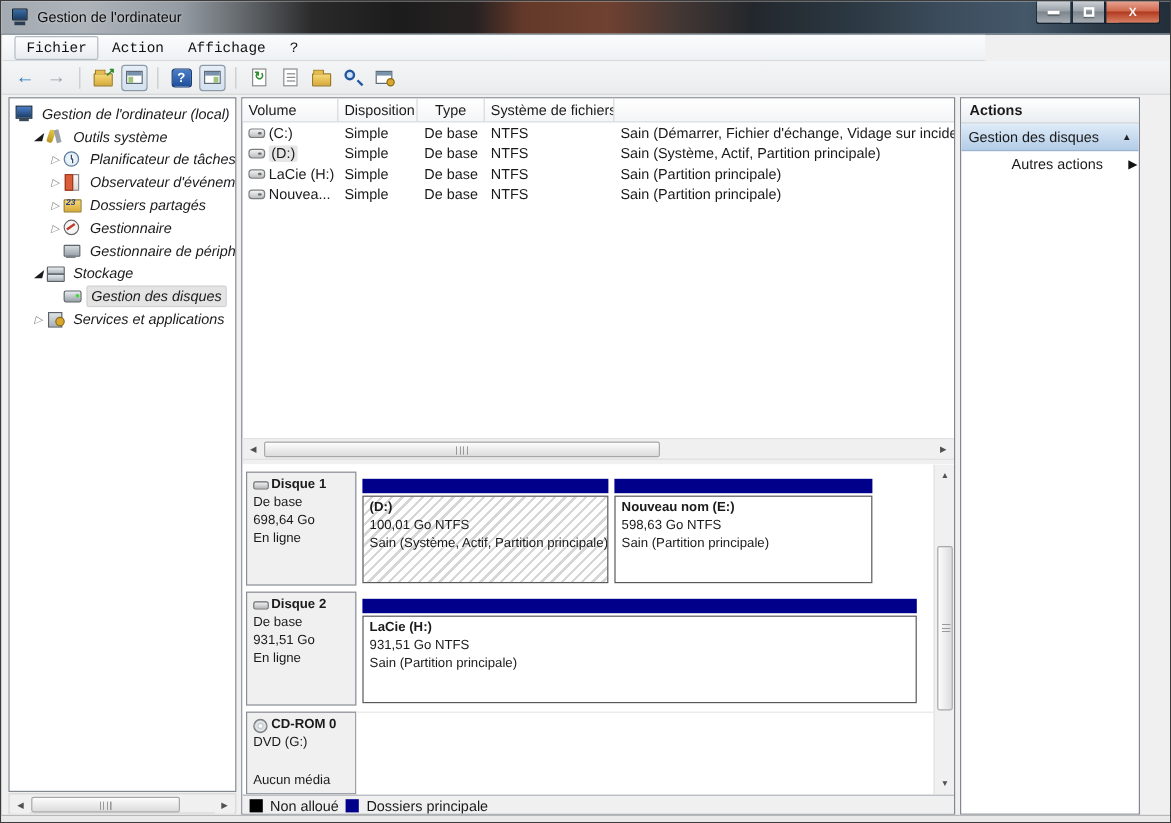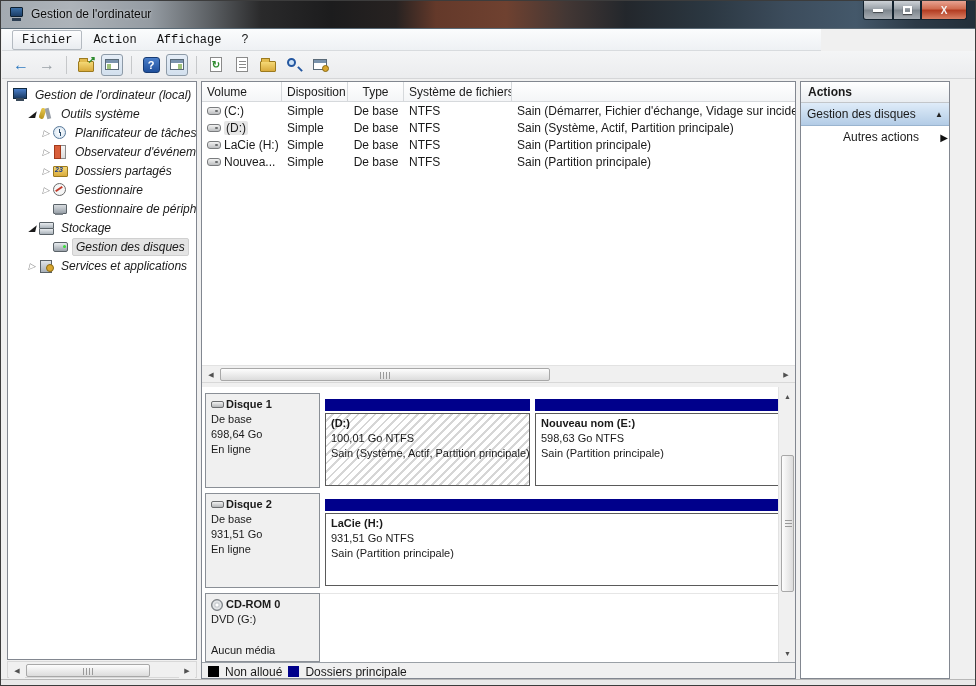--- a/index.html
+++ b/index.html
@@ -108,21 +108,21 @@
   .vsb-thumb { position:absolute; left:2px; width:13px; background:linear-gradient(90deg,#fdfdfd,#dcdcdc); border:1px solid #a8a8a8; border-radius:2px; }
   .vsb-thumb::after { content:""; position:absolute; top:50%; left:3px; margin-top:-4px; width:7px; height:8px;
     background:repeating-linear-gradient(#9a9a9a 0 1px,transparent 1px 3px); }
 
   .splitter { height:5px; background:#f0f0f0; border-top:1px solid #d8d8d8; }
 
   
   .disk-view { position:relative; height:275px; background:#fff; overflow:hidden; }
   .disk-rows { position:absolute; left:0; top:0; right:17px; bottom:0; }
   .disk-row { position:absolute; left:3px; right:0; display:flex; }
-  .disk-info { width:115px; flex:none; height:100%; background:#f0f0f0; border:1px solid #8a8f96; padding:3px 5px; font-size:11px; line-height:15px; }
+  .disk-info { width:92px; flex:none; height:100%; background:#f0f0f0; border:1px solid #8a8f96; padding:3px 5px; font-size:11px; line-height:15px; }
   .disk-info .dtitle { display:flex; align-items:center; font-weight:bold; font-size:11px; gap:2px; }
   .dg-small { width:13px; height:7px; background:linear-gradient(#f2f2f2,#b5b7b9); border:1px solid #6a6c6e; border-radius:2px; flex:none; }
   .cd-glyph { width:13px; height:11px; position:relative; flex:none; }
   .cd-glyph::before { content:""; position:absolute; left:0; top:0; width:10px; height:10px; border-radius:50%; background:radial-gradient(circle at 50% 50%, #fff 0 1px, #c8ccd0 2px, #e8eaec 4px, #9aa0a6 5px); border:1px solid #7a7e82; }
   .part-area { flex:1; padding-left:5px; padding-top:6px; display:flex; gap:5px; }
   .partition { flex:none; }
   .p-bar { height:12px; background:#00008B; }
   .p-box { margin-top:2px; border:1px solid #5a5a5a; background:#fff; height:73px; padding:2px 5px; font-size:11px; line-height:15px; overflow:hidden; white-space:nowrap; }
   .p-box .pname { font-weight:bold; }
   .p-box.hatched { background:repeating-linear-gradient(135deg,#ffffff 0 4px,#d6d6d6 4px 6px); }
@@ -355,21 +355,21 @@
           </div>
           <div class="part-area">
             <div class="partition" style="width:205px;">
               <div class="p-bar"></div>
               <div class="p-box hatched">
                 <div class="pname">(D:)</div>
                 <div>100,01 Go NTFS</div>
                 <div>Sain (Système, Actif, Partition principale)</div>
               </div>
             </div>
-            <div class="partition" style="width:245px;">
+            <div class="partition" style="width:215px;">
               <div class="p-bar"></div>
               <div class="p-box">
                 <div class="pname">Nouveau nom  (E:)</div>
                 <div>598,63 Go NTFS</div>
                 <div>Sain (Partition principale)</div>
               </div>
             </div>
           </div>
         </div>
 

